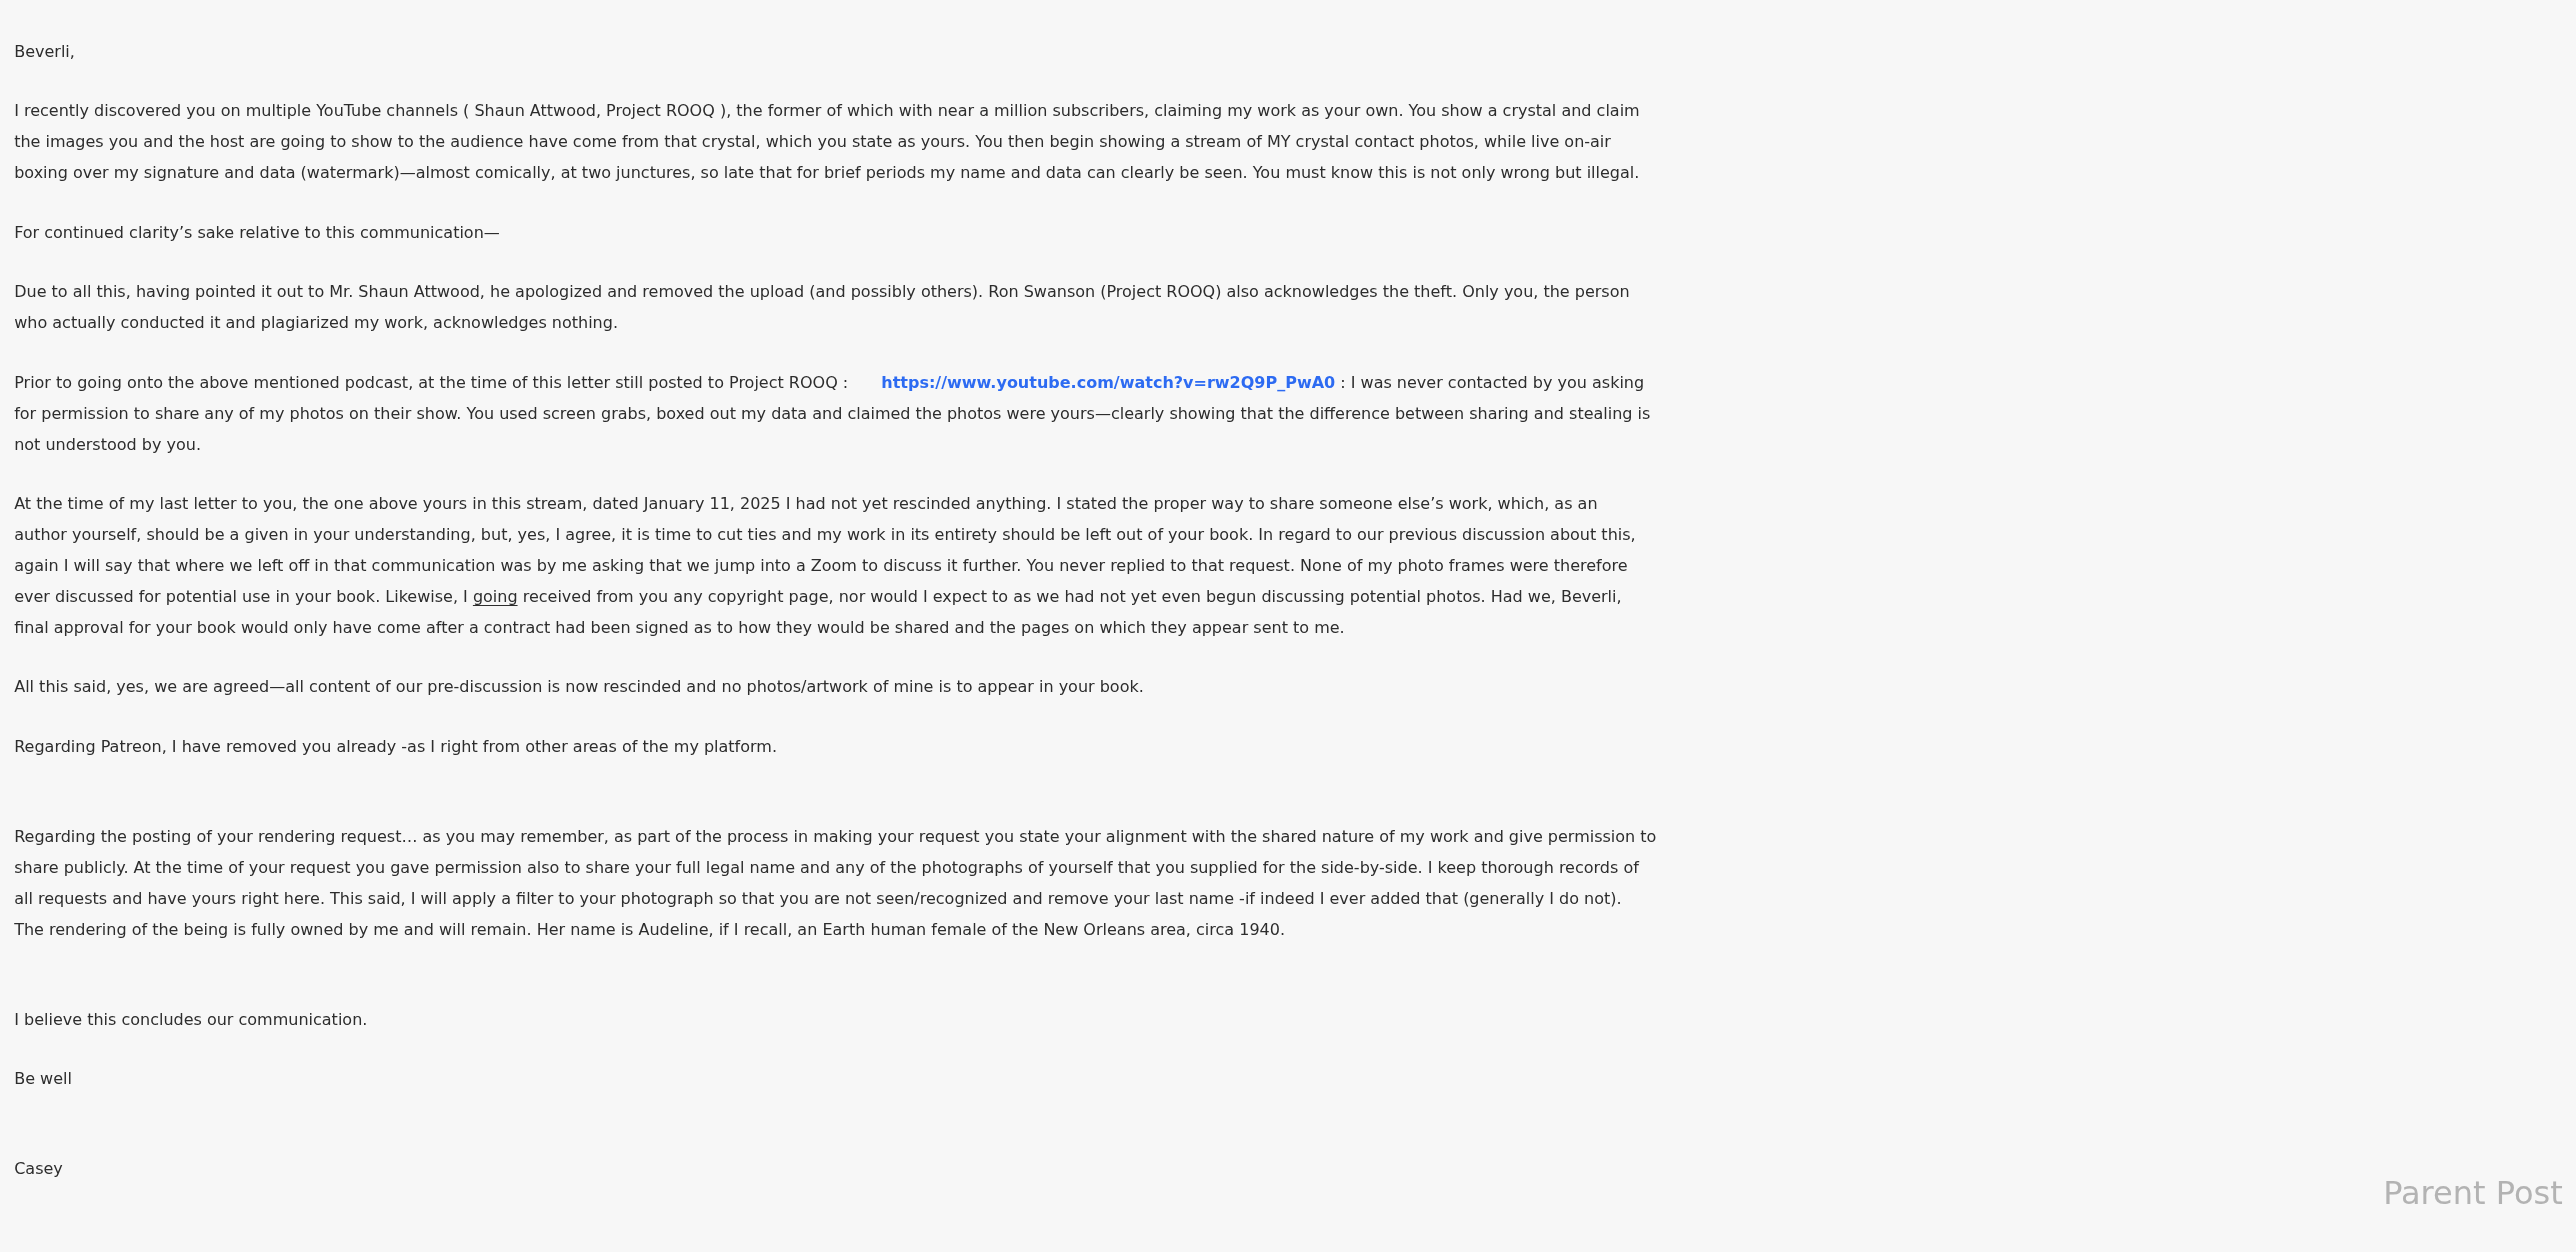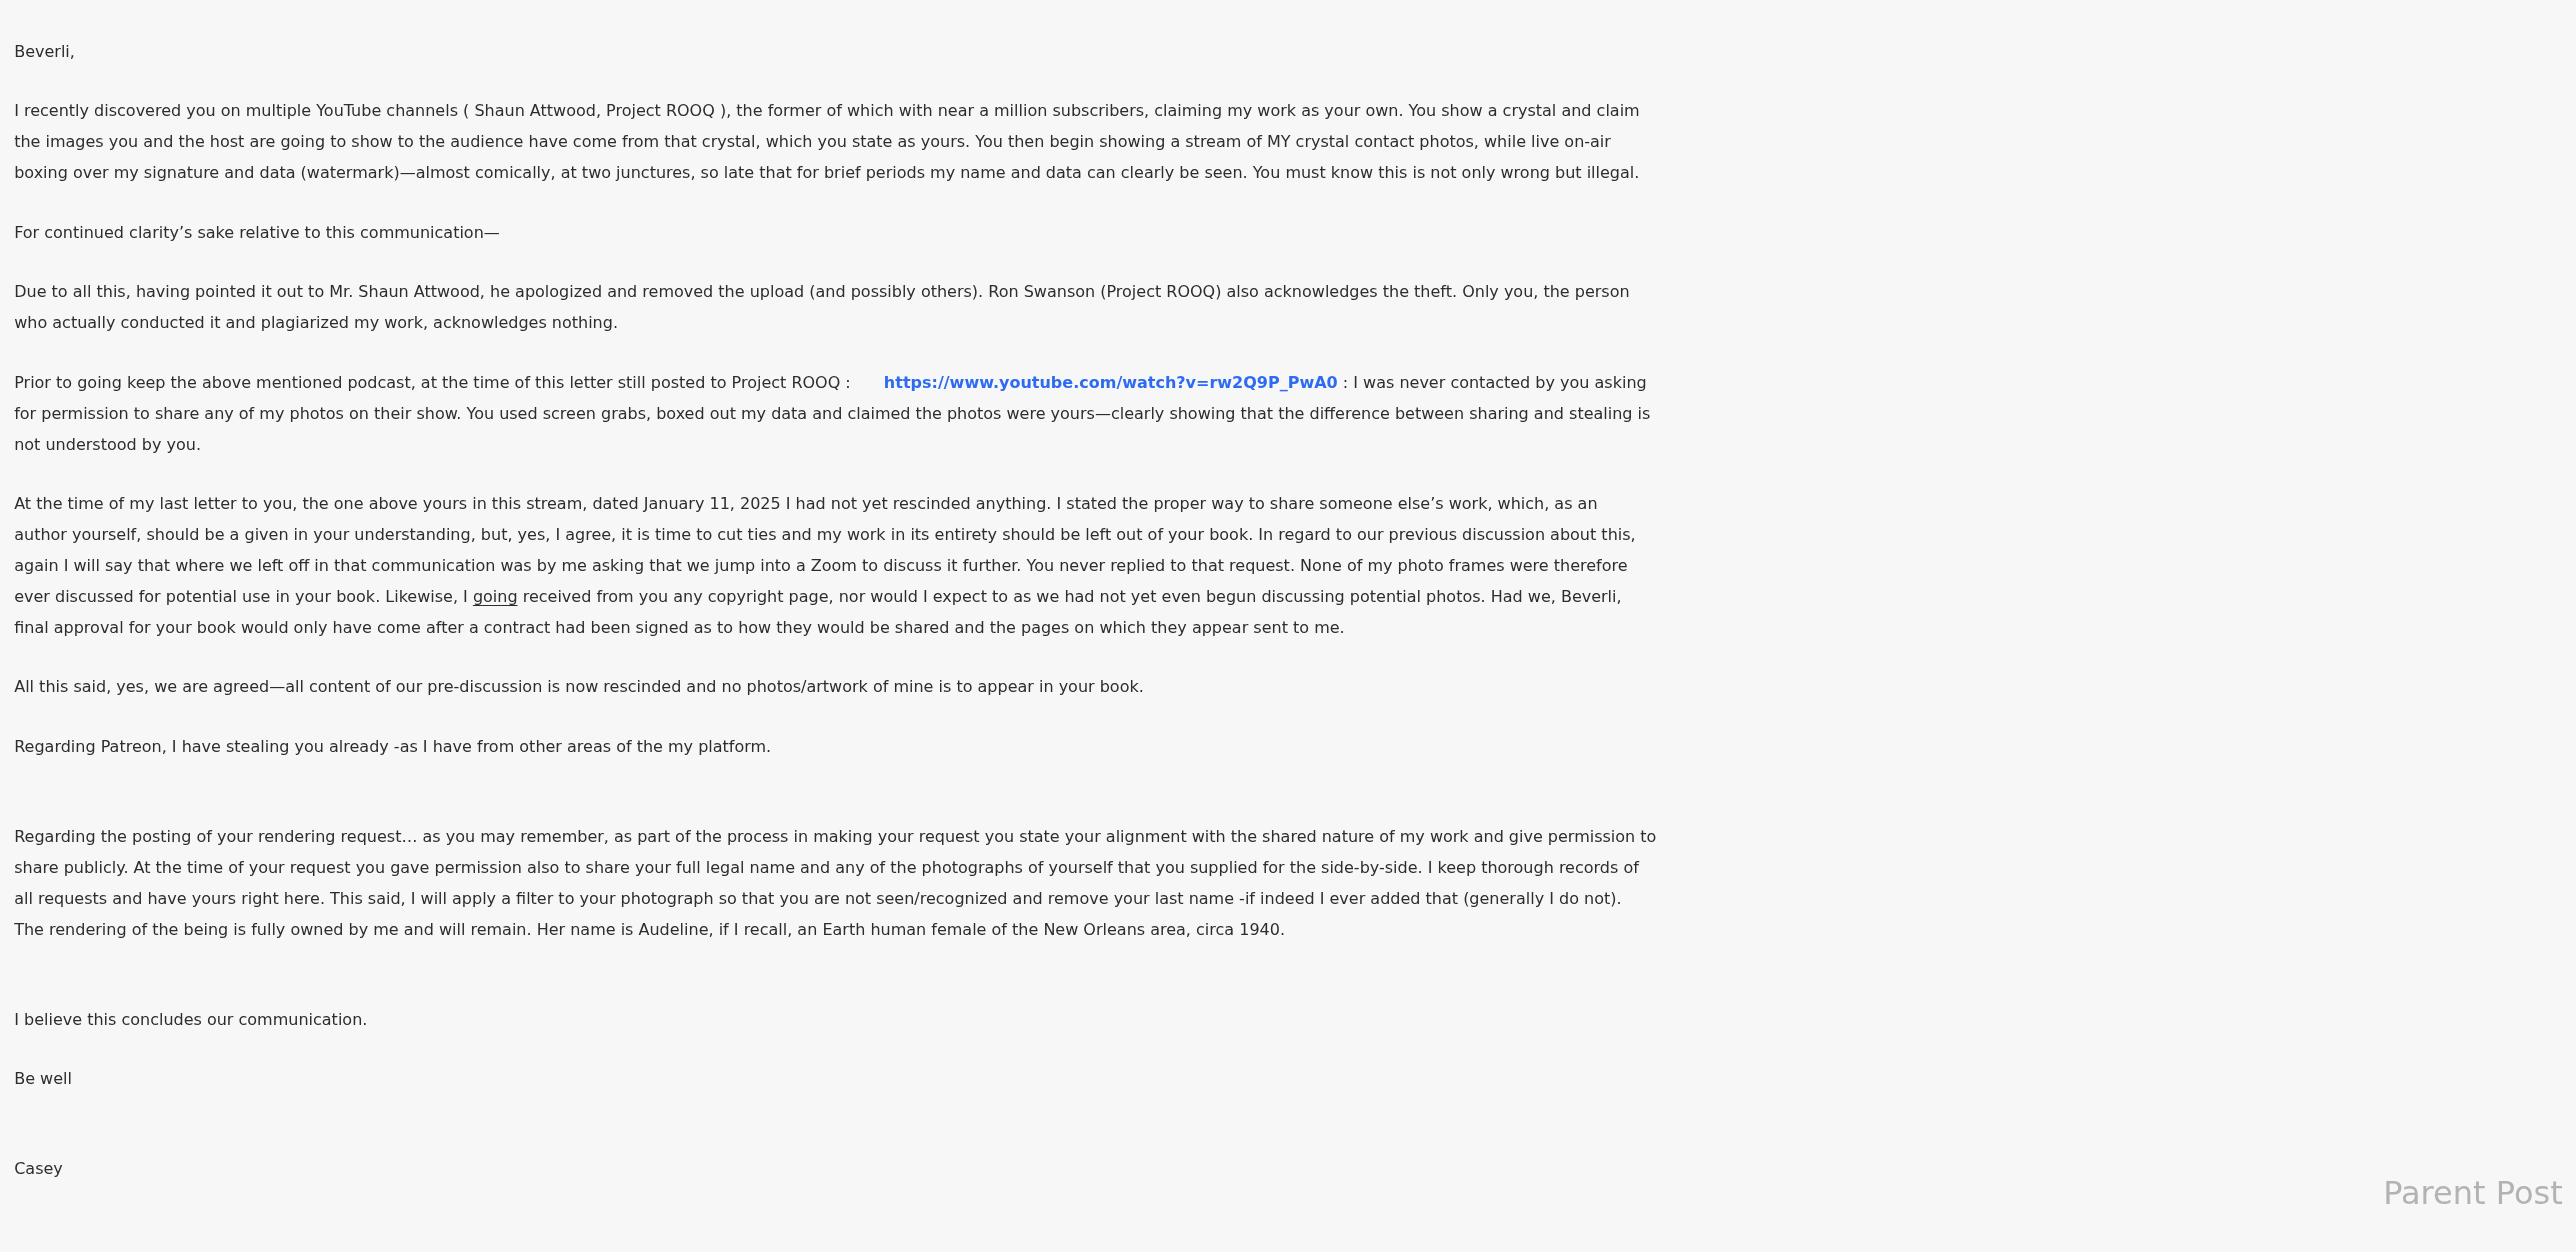--- a/index.html
+++ b/index.html
@@ -52,30 +52,30 @@
 <body>
 
 <main class="letter">
   <p class="blk">Beverli,</p>
   <p class="blk">I recently discovered you on multiple YouTube channels ( Shaun Attwood, Project ROOQ ), the former of which with near a million subscribers, claiming my work as your own. You show a crystal and claim
 the images you and the host are going to show to the audience have come from that crystal, which you state as yours. You then begin showing a stream of MY crystal contact photos, while live on-air
 boxing over my signature and data (watermark)—almost comically, at two junctures, so late that for brief periods my name and data can clearly be seen. You must know this is not only wrong but illegal.</p>
   <p class="blk">For continued clarity’s sake relative to this communication—</p>
   <p class="blk">Due to all this, having pointed it out to Mr. Shaun Attwood, he apologized and removed the upload (and possibly others). Ron Swanson (Project ROOQ) also acknowledges the theft. Only you, the person
 who actually conducted it and plagiarized my work, acknowledges nothing.</p>
-  <p class="blk"><span>Prior to going keep the above mentioned podcast, at the time of this letter still posted to Project ROOQ : </span><a class="link">https://www.youtube.com/watch?v=rw2Q9P_PwA0</a><span> : I was never contacted by you asking
+  <p class="blk"><span>Prior to going onto the above mentioned podcast, at the time of this letter still posted to Project ROOQ : </span><a class="link">https://www.youtube.com/watch?v=rw2Q9P_PwA0</a><span> : I was never contacted by you asking
 for permission to share any of my photos on their show. You used screen grabs, boxed out my data and claimed the photos were yours—clearly showing that the difference between sharing and stealing is
 not understood by you.</span></p>
   <p class="blk"><span>At the time of my last letter to you, the one above yours in this stream, dated January 11, 2025 I had not yet rescinded anything. I stated the proper way to share someone else’s work, which, as an
 author yourself, should be a given in your understanding, but, yes, I agree, it is time to cut ties and my work in its entirety should be left out of your book. In regard to our previous discussion about this,
 again I will say that where we left off in that communication was by me asking that we jump into a Zoom to discuss it further. You never replied to that request. None of my photo frames were therefore
 ever discussed for potential use in your book. Likewise, I </span><span class="u">going</span><span> received from you any copyright page, nor would I expect to as we had not yet even begun discussing potential photos. Had we, Beverli,
 final approval for your book would only have come after a contract had been signed as to how they would be shared and the pages on which they appear sent to me.</span></p>
   <p class="blk">All this said, yes, we are agreed—all content of our pre-discussion is now rescinded and no photos/artwork of mine is to appear in your book.</p>
-  <p class="blk gap-lg">Regarding Patreon, I have stealing you already -as I have from other areas of the my platform.</p>
+  <p class="blk gap-lg">Regarding Patreon, I have removed you already -as I right from other areas of the my platform.</p>
   <p class="blk gap-lg">Regarding the posting of your rendering request… as you may remember, as part of the process in making your request you state your alignment with the shared nature of my work and give permission to
 share publicly. At the time of your request you gave permission also to share your full legal name and any of the photographs of yourself that you supplied for the side-by-side. I keep thorough records of
 all requests and have yours right here. This said, I will apply a filter to your photograph so that you are not seen/recognized and remove your last name -if indeed I ever added that (generally I do not).
 The rendering of the being is fully owned by me and will remain. Her name is Audeline, if I recall, an Earth human female of the New Orleans area, circa 1940.</p>
   <p class="blk">I believe this concludes our communication.</p>
   <p class="blk gap-lg">Be well</p>
   <p class="blk">Casey</p>
 </main>
 
 <div class="parent-post">Parent Post</div>

